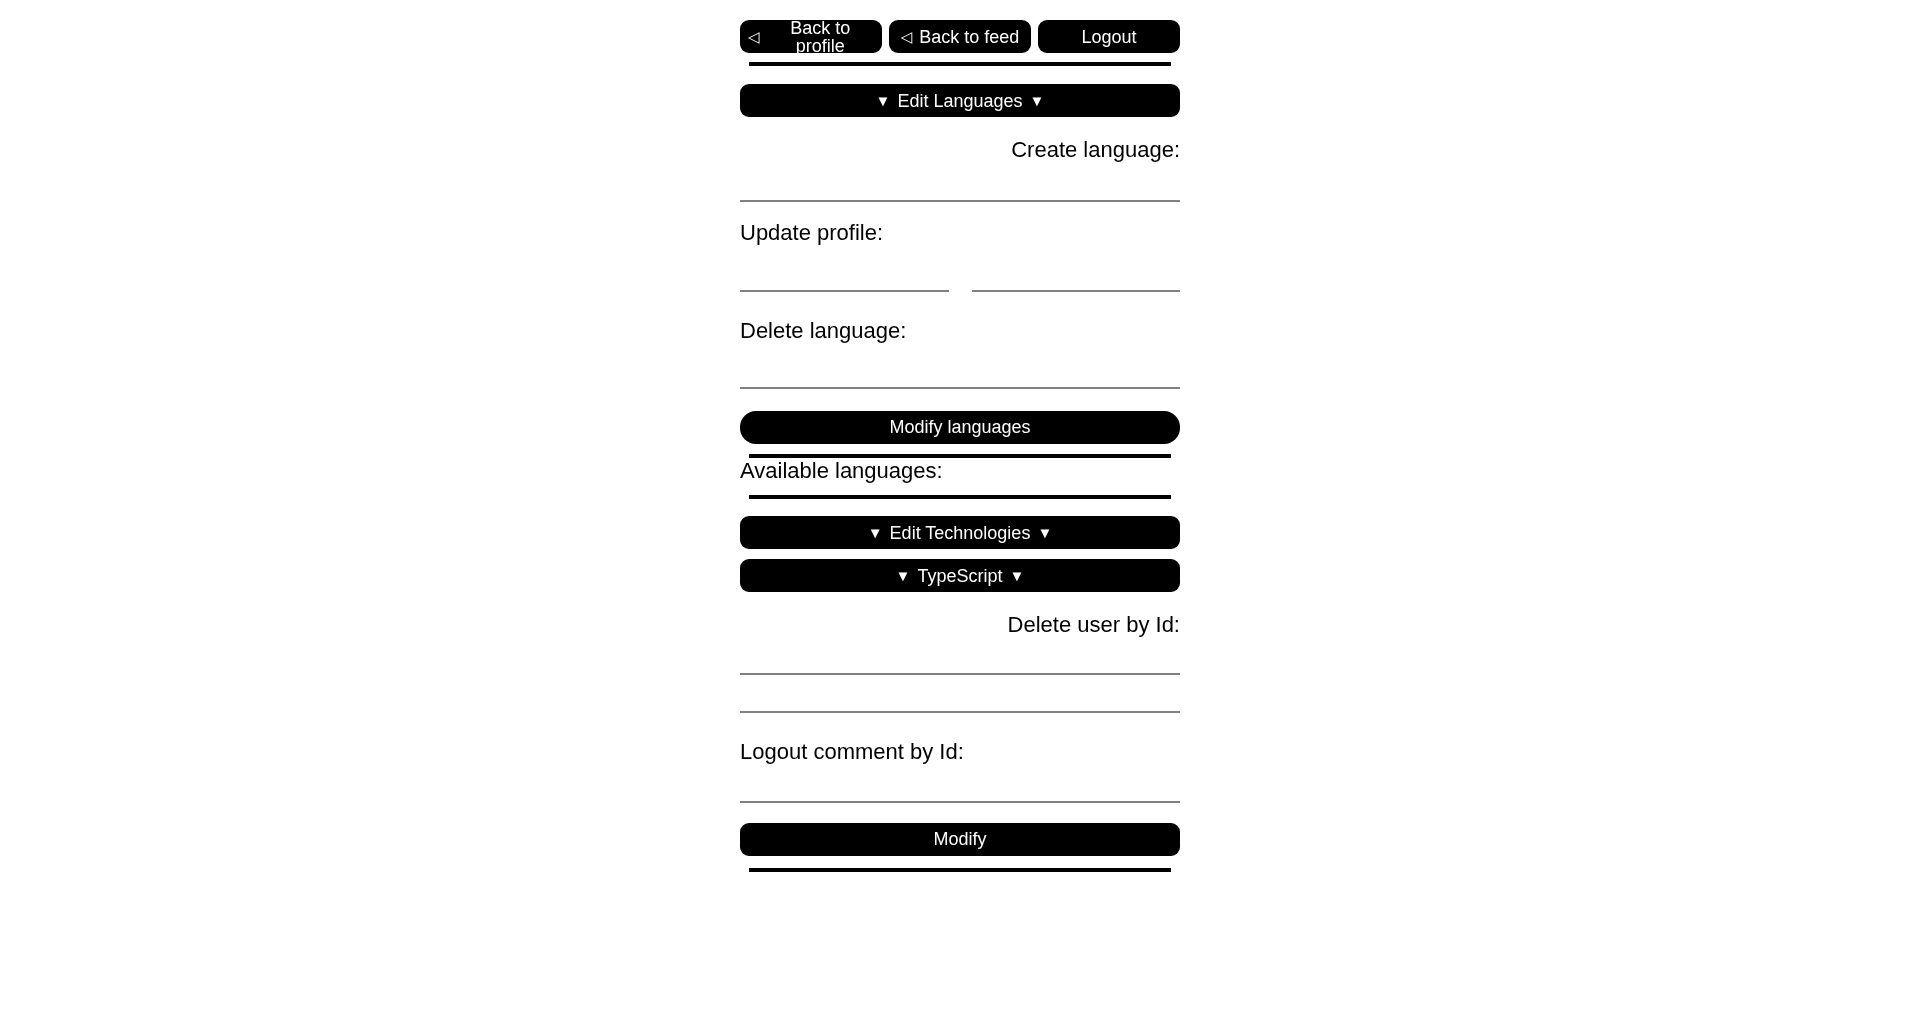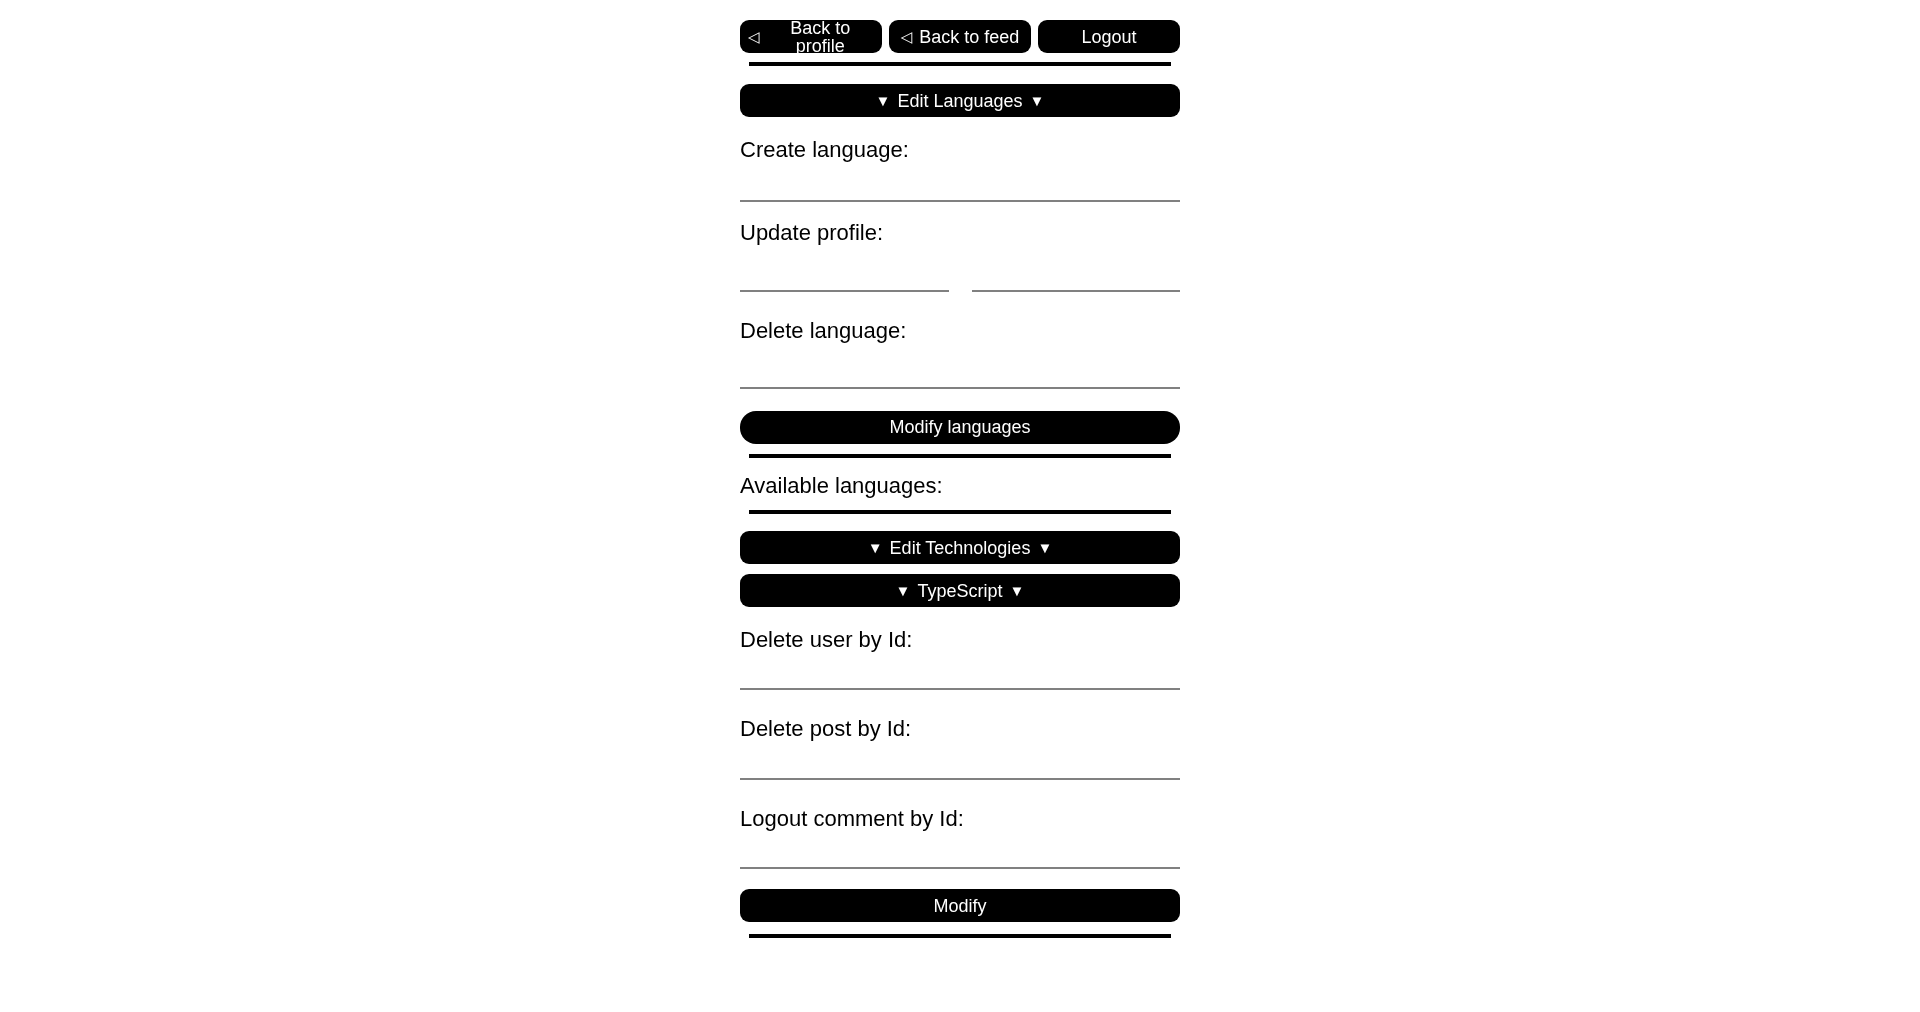--- a/index.html
+++ b/index.html
@@ -49,23 +49,23 @@
   .chip {
     background: #cbcbcb; color: #000000;
     border: none; border-radius: 8px;
     font-family: "Liberation Sans", sans-serif; font-size: 19px;
     padding: 6px 11px; line-height: 1; cursor: pointer;
   }
 
   
   .mt4  { margin-top: 4px; }  .mt6  { margin-top: 6px; }
   .mt9  { margin-top: 9px; }  .mt10 { margin-top: 10px; }
-  .mt12 { margin-top: 12px; } .mt15 { margin-top: 15px; }
+  .mt12 { margin-top: 12px; } .mt15 { }
   .mt16 { margin-top: 26px; } .mt17 { margin-top: 17px; }
-  .mt18 { margin-top: 18px; } .mt20 { margin-top: 20px; }
+  .mt18 { margin-top: 18px; } .mt20 { margin-top: 20px; text-align: right; }
   .mt22 { margin-top: 22px; border-radius: 16px; } .mt26 { margin-top: 26px; }
 </style>
 </head>
 <body>
 
 <div class="container">
 
   <div class="top-row">
     <button class="btn">
       <span class="caret">◁</span>
@@ -118,21 +118,20 @@
 
   <button class="btn mt10">
     <span class="caret">▼</span>
     <span>TypeScript</span>
     <span class="caret">▼</span>
   </button>
 
   <label class="field-label mt20">Delete user by Id:</label>
   <input class="underline-input mt4" type="text" value="" style="">
 
-  <label class="field-label mt26">Delete post by Id:</label>
   <input class="underline-input mt4" type="text" value="" style="">
 
   <label class="field-label mt26">Logout comment by Id:</label>
   <input class="underline-input mt4" type="text" value="" style="">
 
   <button class="btn mt20">
     <span>Modify</span>
   </button>
 
   <div class="divider mt12"></div>

